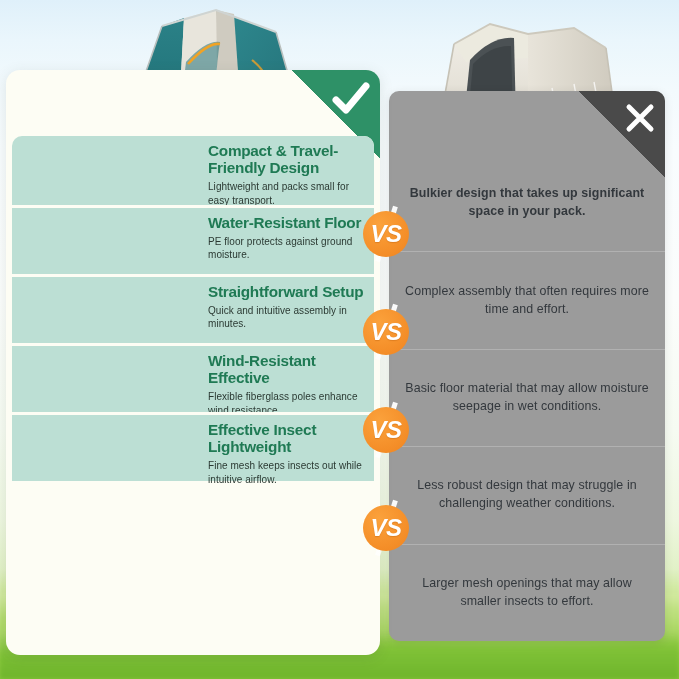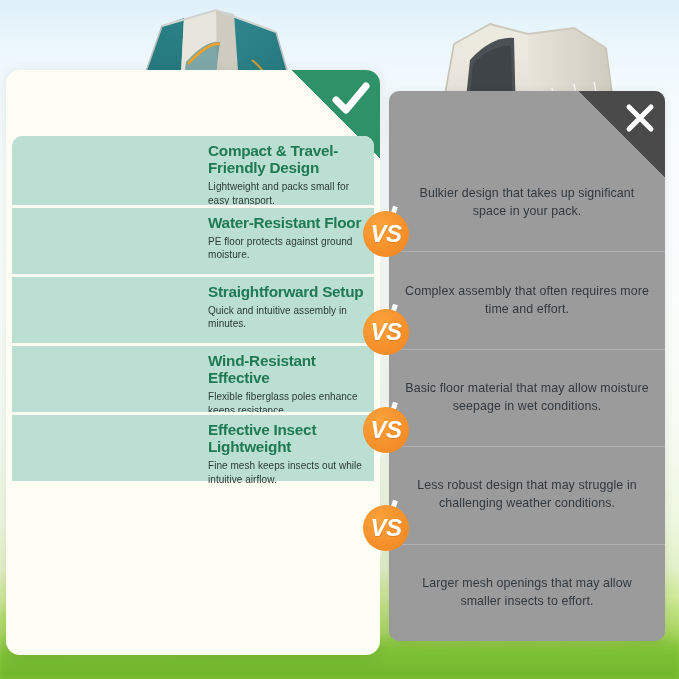--- a/index.html
+++ b/index.html
@@ -53,21 +53,21 @@
   }
   #right-card .corner-x svg { position: absolute; right: 8px; top: 10px; }
   .right-rows { position: absolute; left: 0; right: 0; top: 63px; bottom: 0; }
   .right-row {
     position: relative;
     height: 97.4px;
     display: flex; align-items: center; justify-content: center;
     padding: 0 16px;
     border-top: 1px solid rgba(255,255,255,.22);
   }
-  .right-row:first-child { border-top: none; }
+  .right-row:first-child { border-top: none; font-weight: bold; }
   .right-row p {
     font-size: 12.4px; line-height: 1.45; color: #33383d;
     text-align: center; letter-spacing: .1px;
   }
 
   
   #left-card {
     position: absolute; left: 6px; top: 70px; width: 374px; height: 585px;
     background: #fdfdf4;
     border-radius: 14px;
@@ -366,21 +366,21 @@
             </g>
             <text x="58" y="32" font-family="Liberation Sans, sans-serif" font-size="11" font-weight="700" fill="#d88f2e">9.5mm</text>
             <path d="M114 24 q18 26 14 62" fill="none" stroke="#2e8f86" stroke-width="6" stroke-linecap="round"></path>
             <rect x="150" y="12" width="9" height="62" rx="4" fill="#b9bdc0"></rect>
             <rect x="151.5" y="14" width="3" height="58" fill="#d7dadd"></rect>
             <path d="M120 14 q16 -6 24 4 l-6 1 l2 6 Z" fill="#e8a63c"></path>
           </svg>
         </div>
         <div class="row-text">
           <div class="row-title">Wind-Resistant Effective</div>
-          <div class="row-desc">Flexible fiberglass poles enhance keeps resistance.</div>
+          <div class="row-desc">Flexible fiberglass poles enhance wind resistance.</div>
         </div>
       </div>
 
       <div class="left-row">
         <div class="thumb">
           <svg class="scene" viewBox="0 0 178 90" preserveAspectRatio="xMidYMid slice">
             <defs>
               <pattern id="mesh" width="3" height="3" patternUnits="userSpaceOnUse">
                 <rect width="3" height="3" fill="#e8efb6"></rect>
                 <rect width="1.5" height="1.5" fill="#cfdc8e"></rect>

